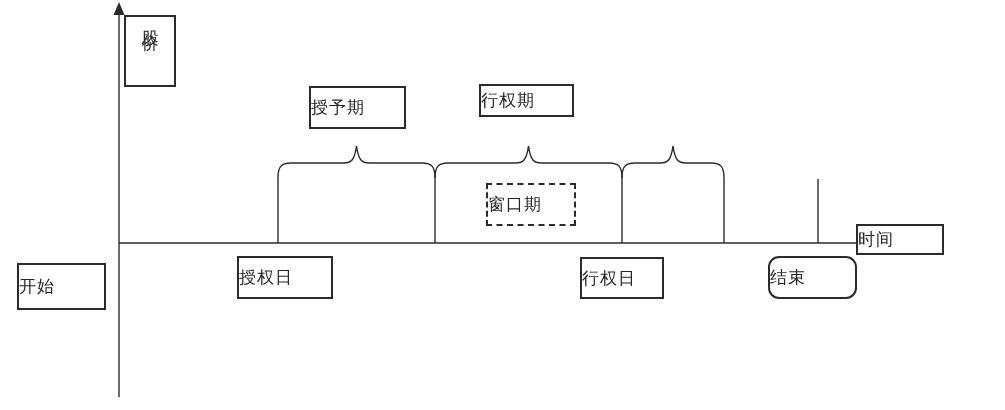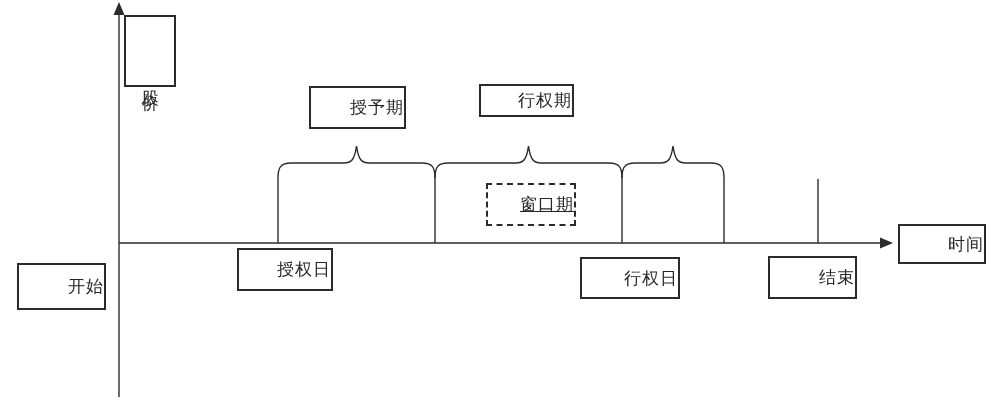--- a/index.html
+++ b/index.html
@@ -16,44 +16,44 @@
     position: absolute;
     left: 0; top: 0;
     width: 1005px; height: 410px;
   }
   .box {
     position: absolute;
     border: 2px solid #2b2b2b;
     background: #ffffff;
     display: flex;
     align-items: center;
-    justify-content: flex-end;
+    justify-content: flex-start;
     font-size: 17px;
     letter-spacing: 1px;
     box-sizing: border-box;
     white-space: nowrap;
   }
   .box.dashed { border: 2px dashed #2b2b2b; }
   .box.vertical {
     writing-mode: vertical-rl;
     text-orientation: upright;
     letter-spacing: 4px;
   }
   
   .b-price   { left: 124px; top: 15px;  width: 52px;  height: 72px; }
   .b-grantp  { left: 309px; top: 86px;  width: 97px;  height: 43px; }
   .b-exerp   { left: 479px; top: 84px;  width: 95px;  height: 33px; }
   .b-restrp  { left: 624px; top: 85px;  width: 96px;  height: 42px; }
-  .b-window  { left: 486px; top: 183px; width: 90px;  height: 43px; text-decoration: underline; }
+  .b-window  { left: 486px; top: 183px; width: 90px;  height: 43px; }
   .b-start   { left: 17px;  top: 263px; width: 89px;  height: 47px; }
-  .b-grantd  { left: 237px; top: 248px; width: 96px;  height: 43px; padding-left: 41px; }
+  .b-grantd  { left: 237px; top: 256px; width: 96px;  height: 43px; }
   .b-exercd  { left: 381px; top: 257px; width: 104px; height: 42px; }
-  .b-exerd   { left: 580px; top: 257px; width: 100px;  height: 42px; }
-  .b-end     { left: 768px; top: 256px; width: 89px;  height: 43px; }
-  .b-time    { left: 898px; top: 224px; width: 88px;  height: 40px; }
+  .b-exerd   { left: 580px; top: 257px; width: 84px;  height: 42px; }
+  .b-end     { left: 768px; top: 256px; width: 89px;  height: 43px; border-radius: 11px; }
+  .b-time    { left: 856px; top: 224px; width: 88px;  height: 31px; }
 </style>
 </head>
 <body>
 
 <div class="canvas">
 
   <svg class="layer" width="1005" height="410" viewBox="0 0 1005 410" stroke="#2b2b2b" fill="none" stroke-width="1.4">
 
     <line x1="119" y1="12" x2="119" y2="397"></line>
     <polygon points="119,2 113.5,15 124.5,15" fill="#2b2b2b" stroke="none"></polygon>

